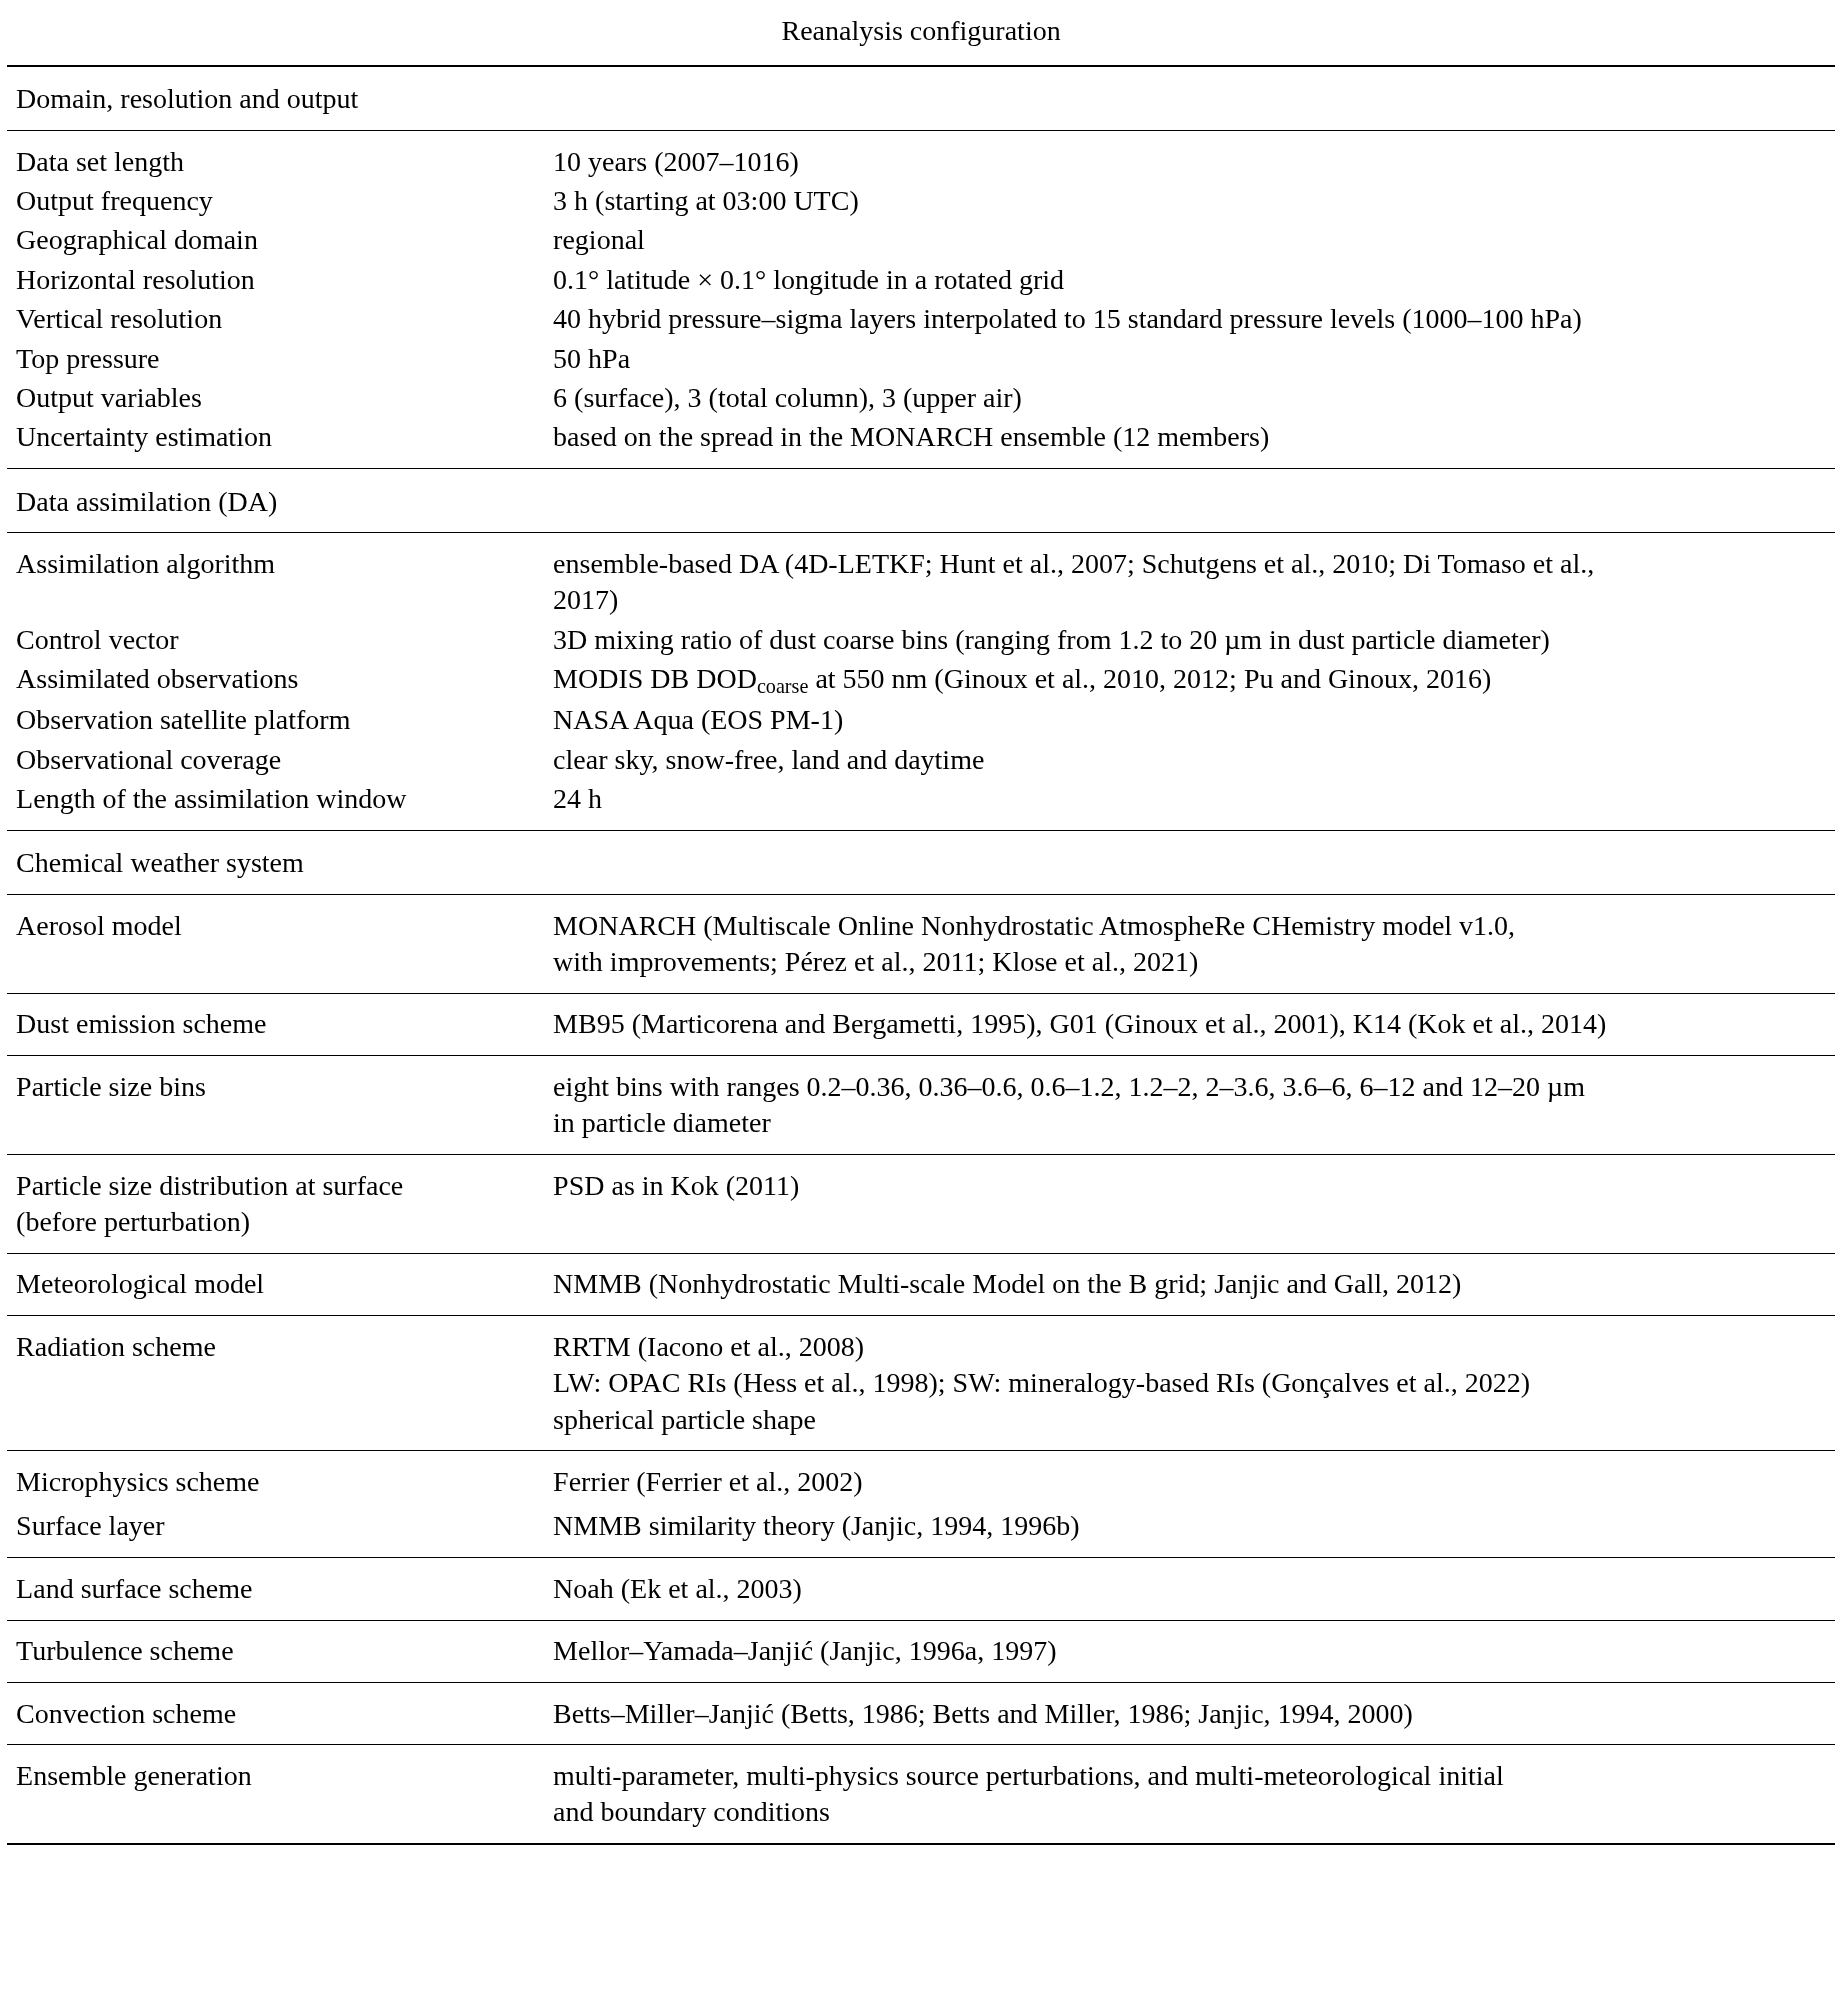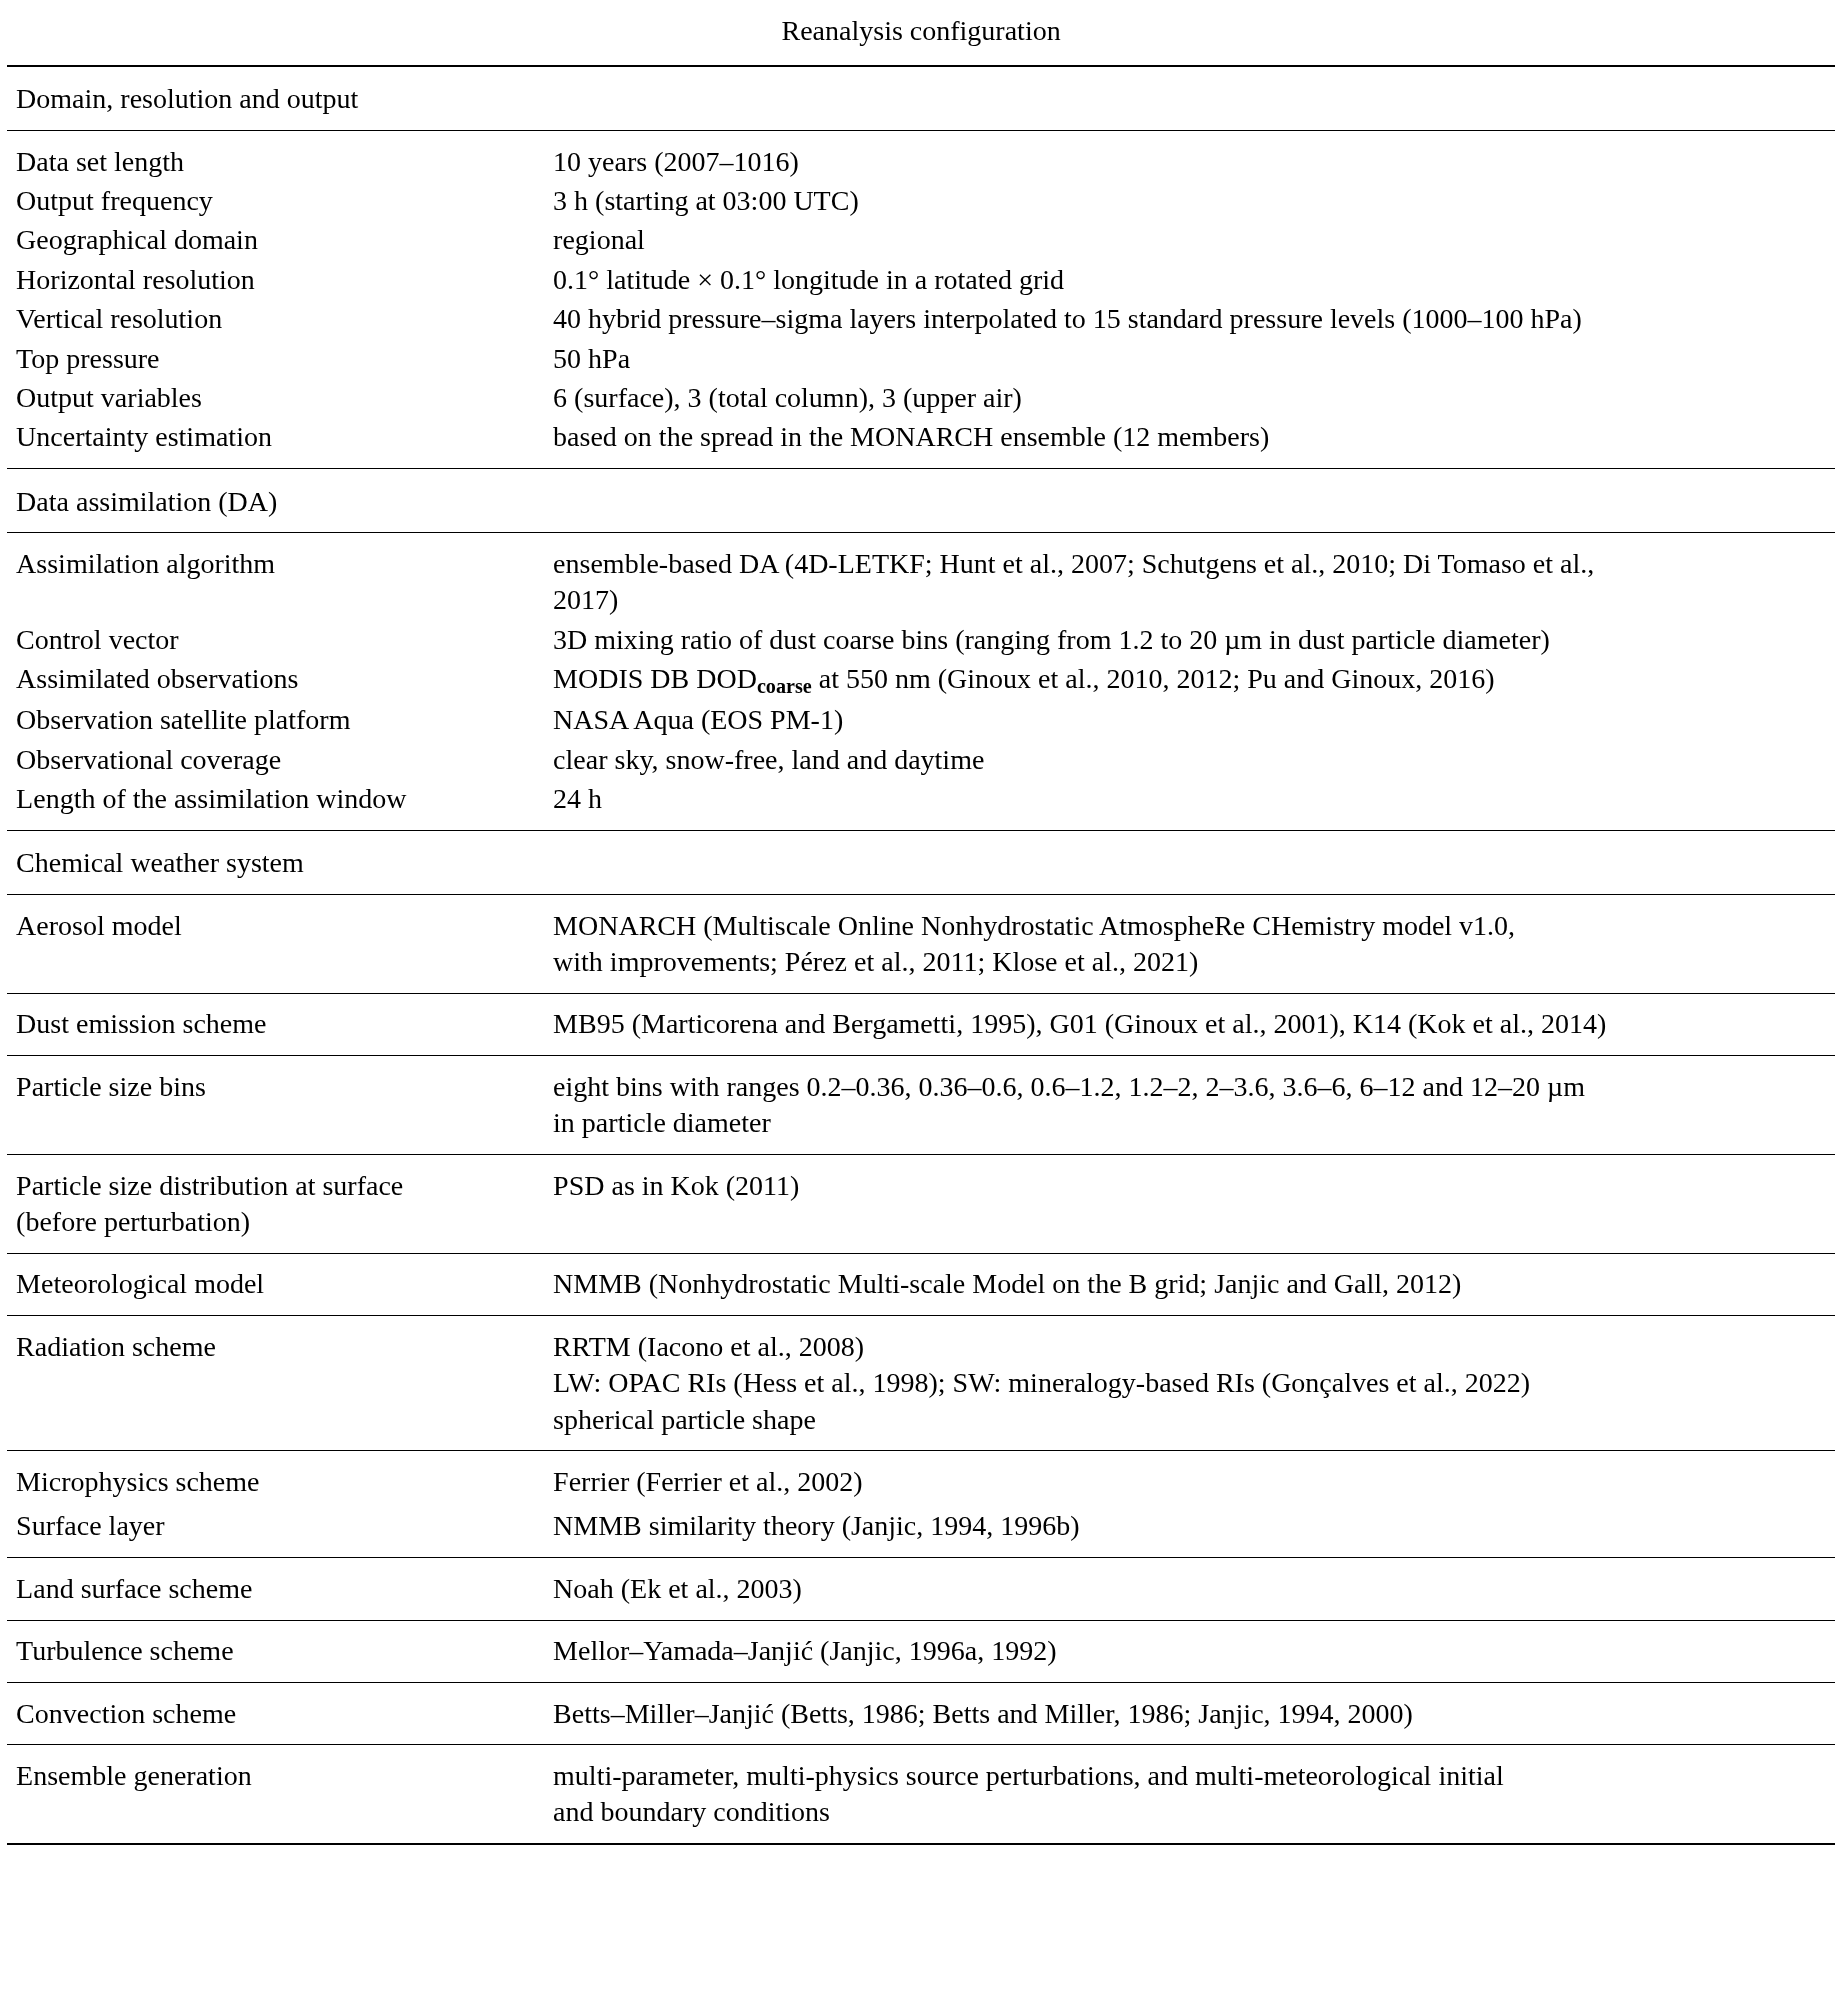--- a/index.html
+++ b/index.html
@@ -80,21 +80,20 @@
     white-space: pre-line;
   }
   .pair + .pair { margin-top: 3px; }
 
   
   .tight .pair + .pair { margin-top: 8px; }
 
   sub {
     font-size: 0.72em;
     vertical-align: -0.25em;
-    font-weight: bold;
   }
   .bottom-rule { border-bottom: 2.7px solid #000; }
 </style>
 </head>
 <body>
 
 <div class="sheet">
   <table class="reanalysis">
     <colgroup>
       <col class="label-col">
@@ -284,21 +283,21 @@
             </div>
           </div>
         </td>
       </tr>
 
       <tr class="block-row ruled">
         <td colspan="2">
           <div class="pairs">
             <div class="pair">
               <div class="lbl">Turbulence scheme</div>
-              <div class="val">Mellor–Yamada–Janjić (Janjic, 1996a, 1992)</div>
+              <div class="val">Mellor–Yamada–Janjić (Janjic, 1996a, 1997)</div>
             </div>
           </div>
         </td>
       </tr>
 
       <tr class="block-row ruled">
         <td colspan="2">
           <div class="pairs">
             <div class="pair">
               <div class="lbl">Convection scheme</div>

